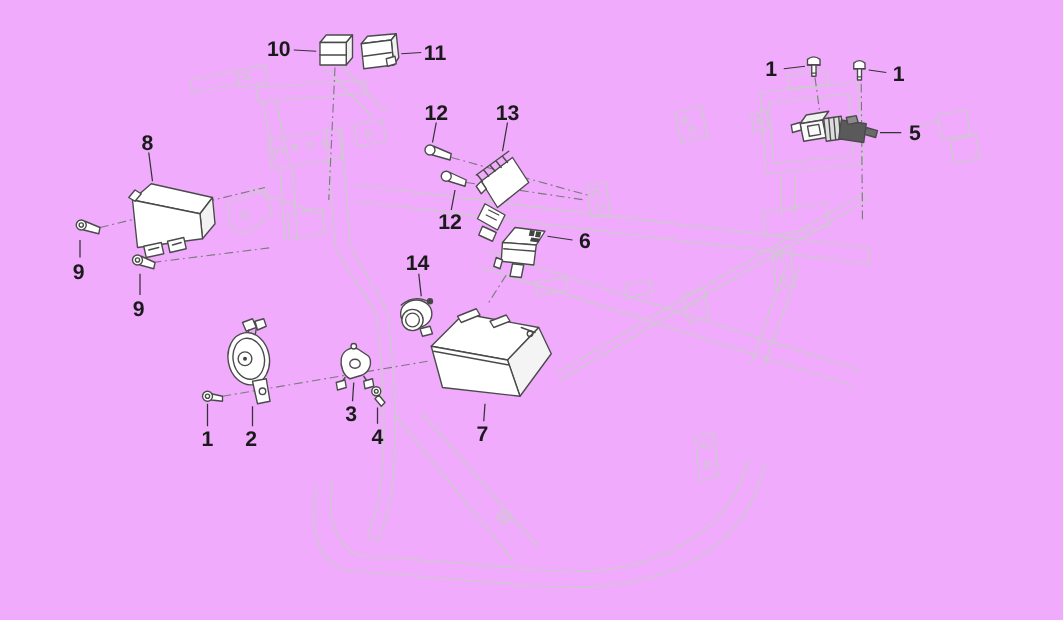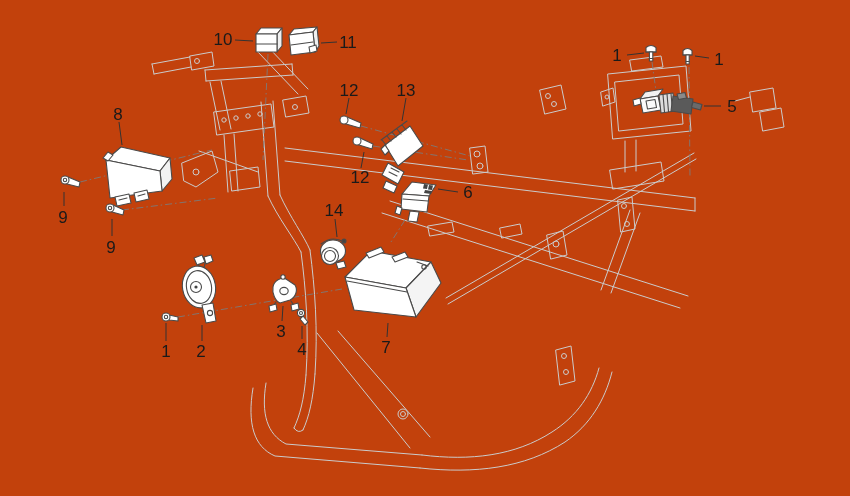--- a/index.html
+++ b/index.html
@@ -1,17 +1,17 @@
 <!DOCTYPE html>
 <html><head>
 <meta charset="utf-8">
 <style>
   html,body{margin:0;padding:0;background:#ffffff;}
-  .canvas{position:relative;width:850px;height:496px;background:#c2410c;overflow:hidden;
-          font-family:"Liberation Sans",sans-serif;}
+  .canvas{position:relative;width:850px;height:496px;background:#f0abfc;overflow:hidden;
+          font-family:"Liberation Sans",sans-serif;font-weight:bold;}
   svg{display:block;}
   .labels text{font-family:"Liberation Sans",sans-serif;font-size:17px;text-anchor:middle;}
 </style>
 </head>
 <body>
 
 <div class="canvas">
 <svg width="850" height="496" viewBox="0 0 850 496">
 
   <g fill="none" stroke-width="1" stroke-linejoin="round" stroke-linecap="round" stroke="#cbcbcb">

